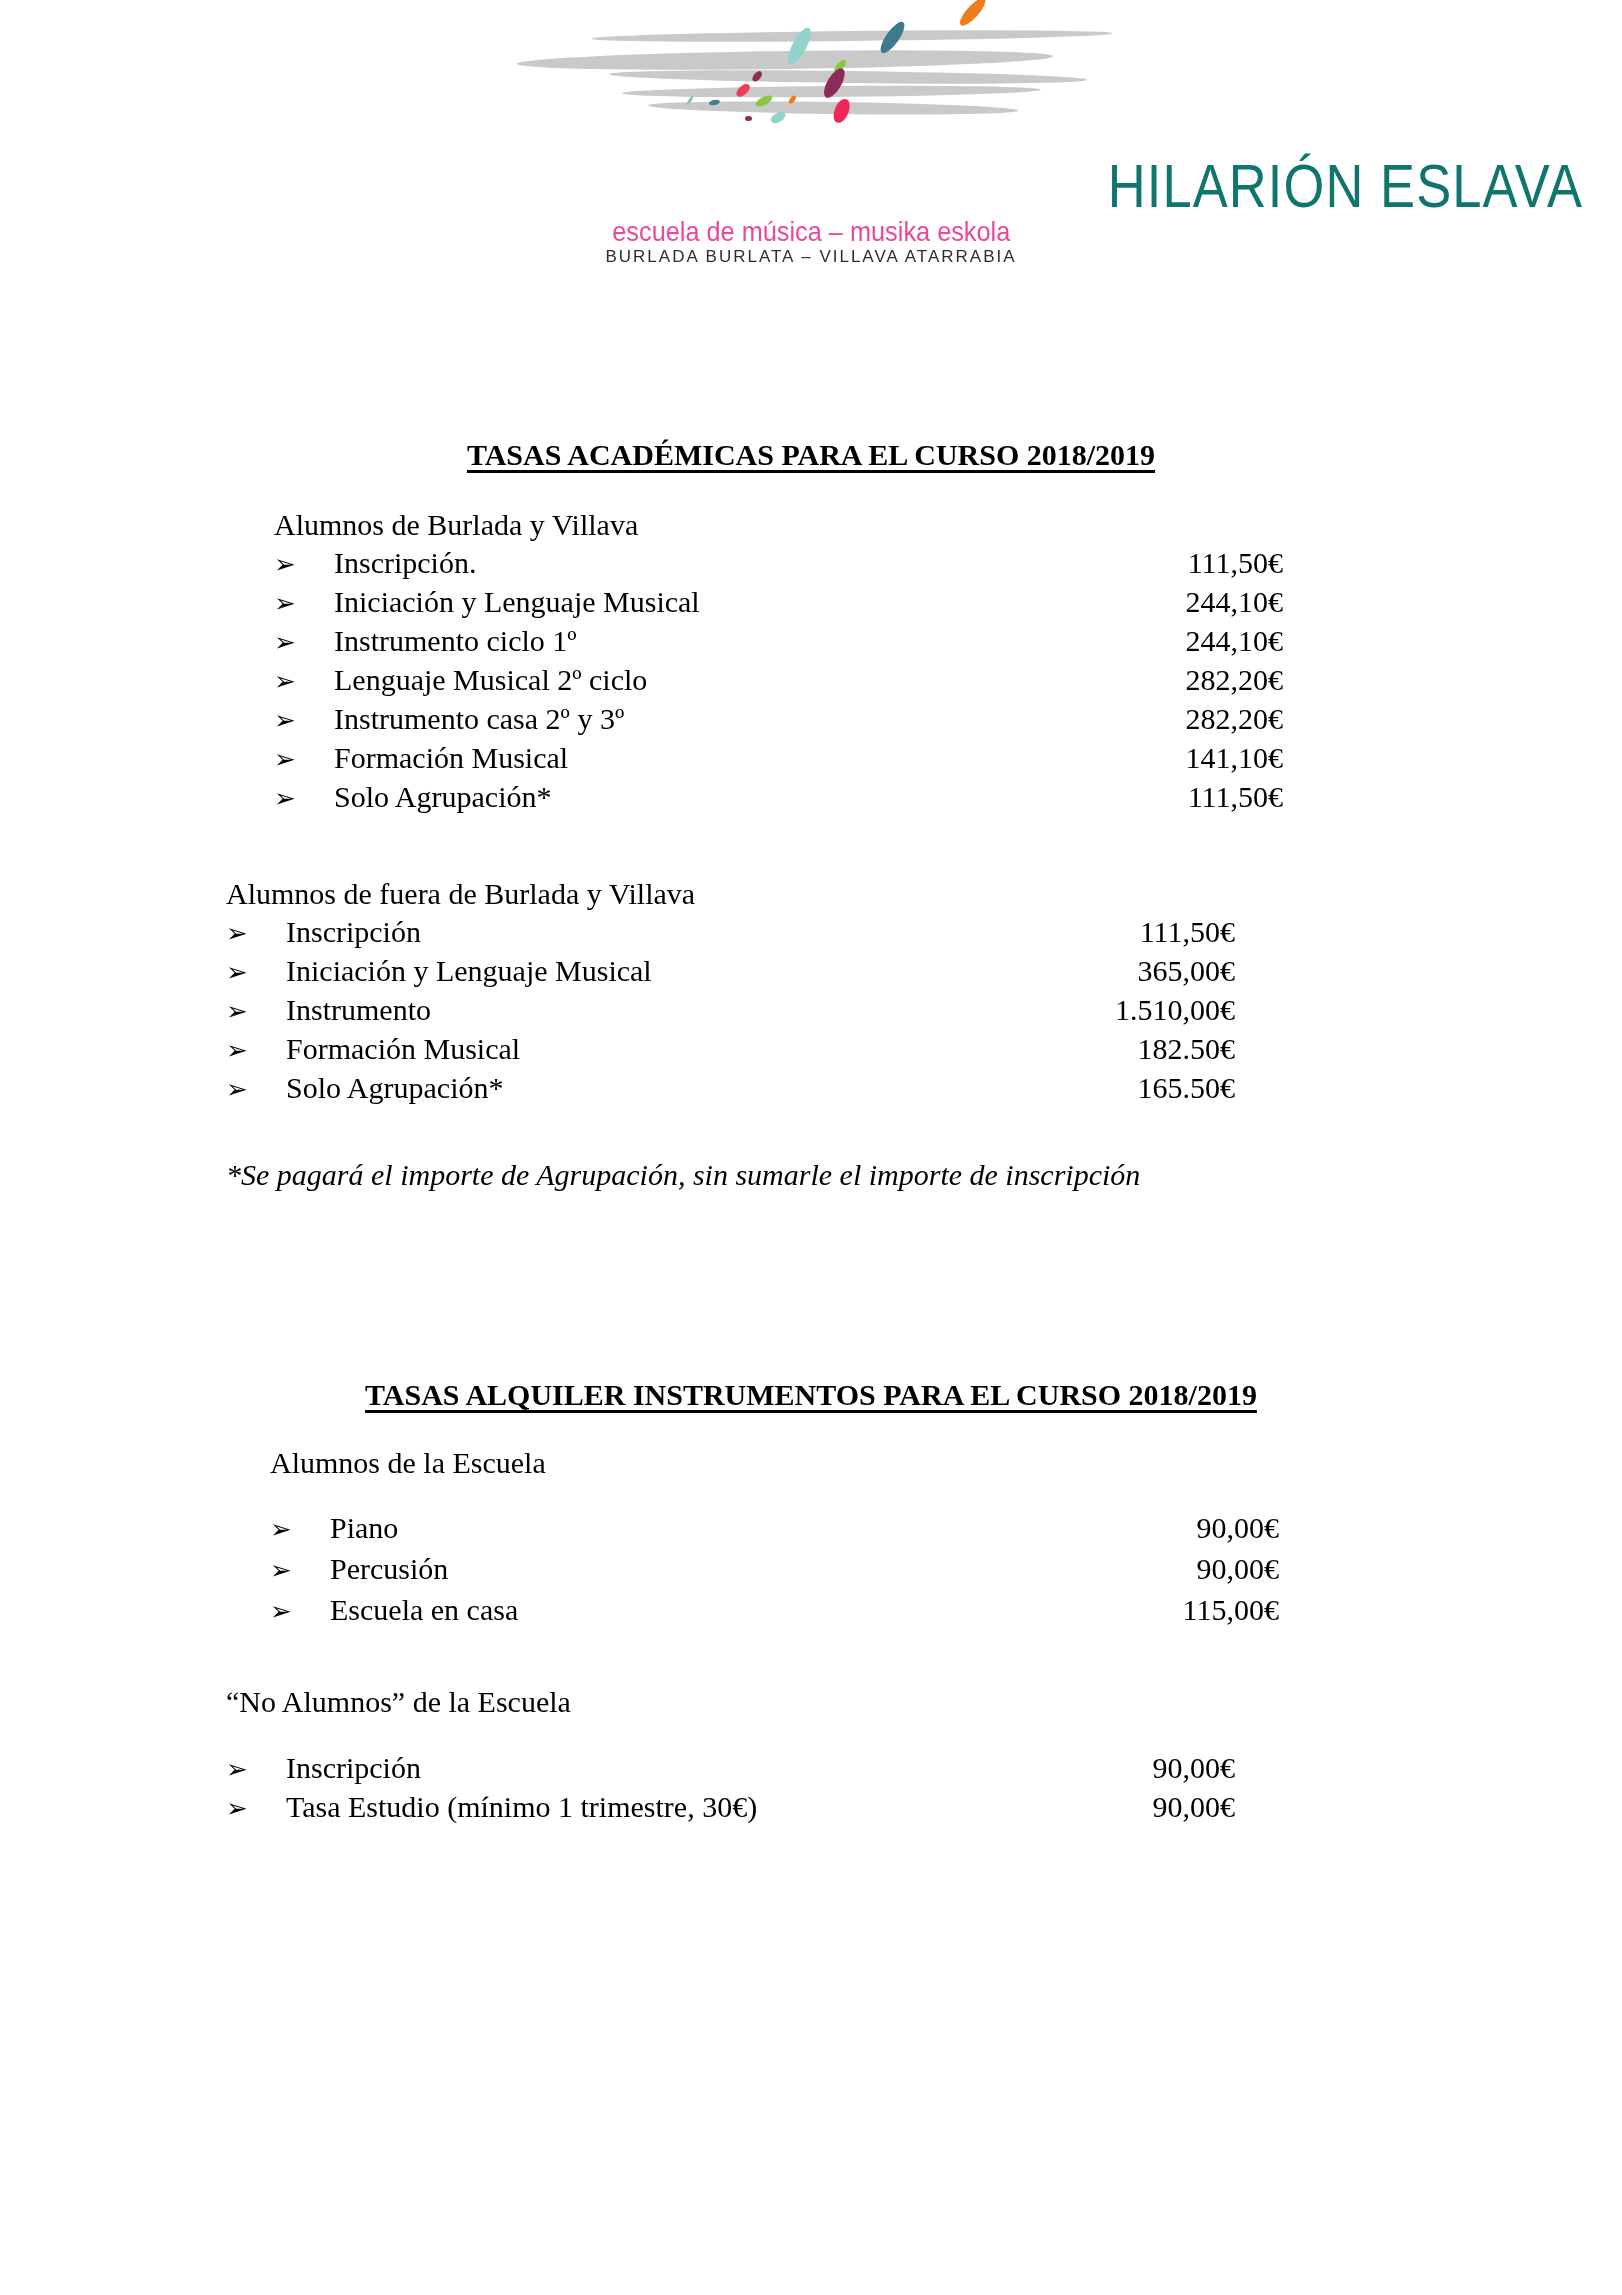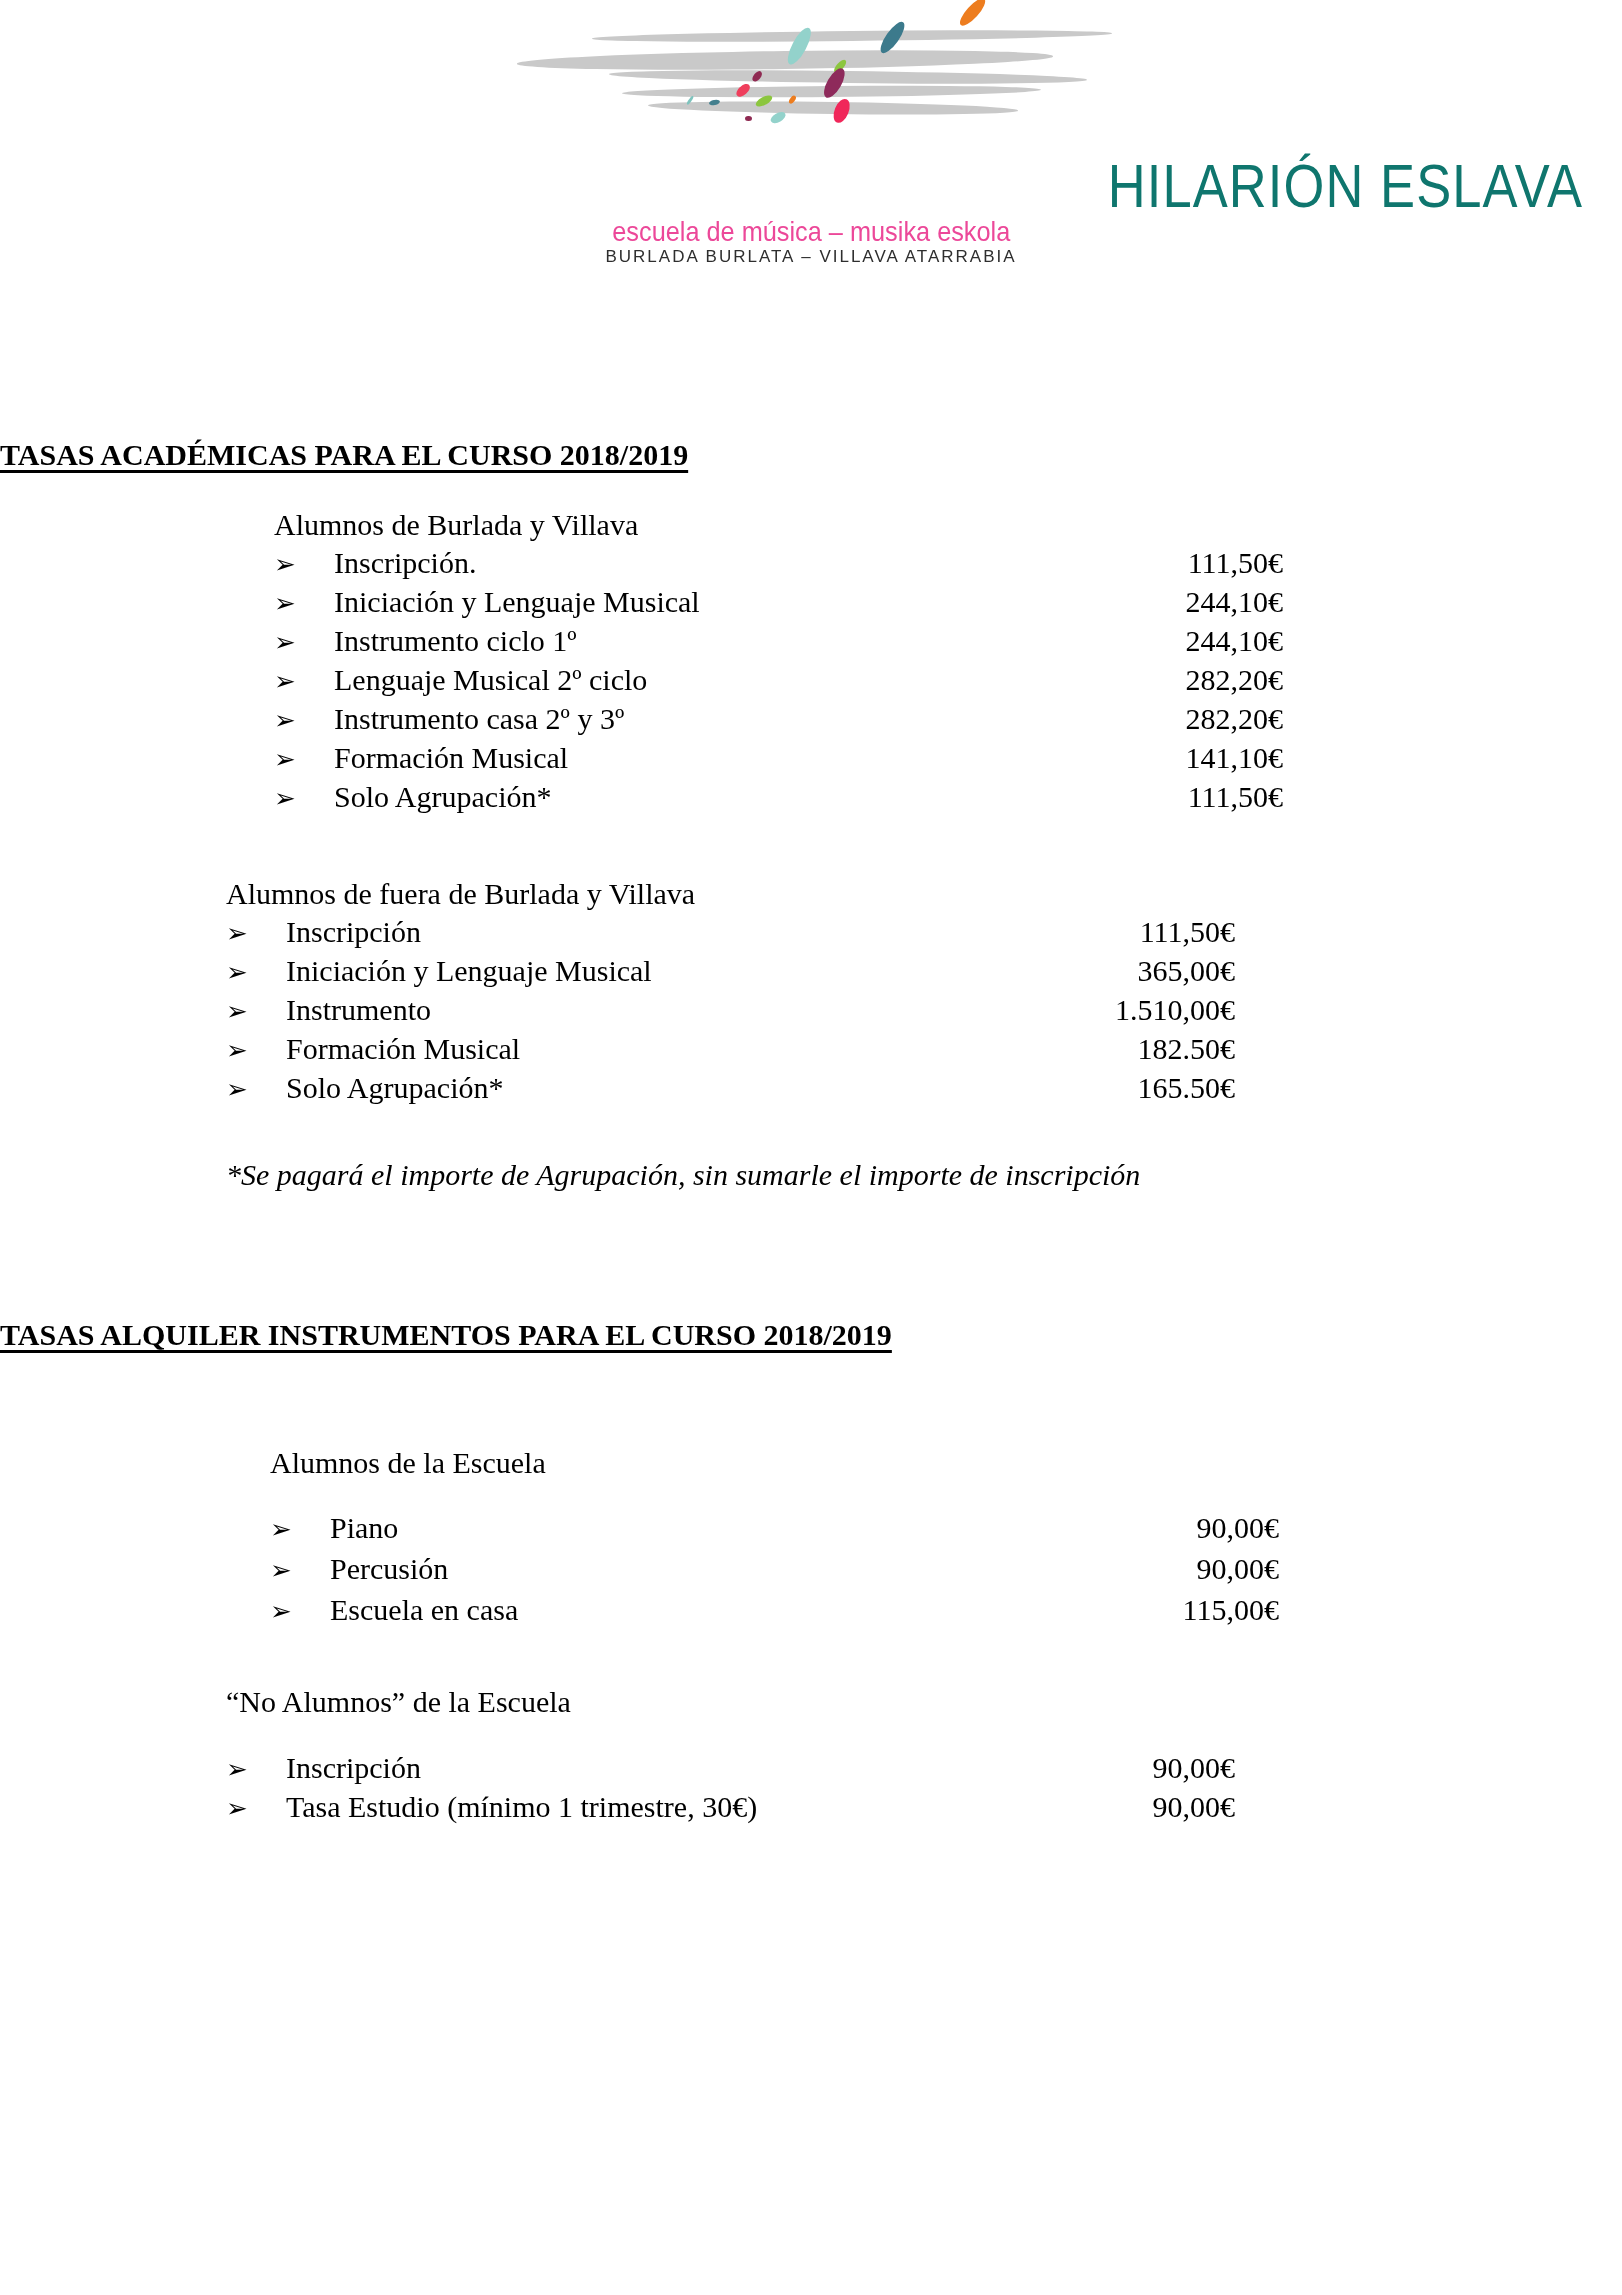--- a/index.html
+++ b/index.html
@@ -32,21 +32,21 @@
   .logo-sub .squeeze{display:inline-block;transform:scaleX(.92);transform-origin:center;white-space:nowrap;}
   .logo-loc{
     position:absolute;left:0;right:0;top:246px;
     text-align:center;line-height:21px;
     font-family:"Liberation Sans","DejaVu Sans",sans-serif;
     font-size:17px;font-weight:300;letter-spacing:2px;color:#2e2e2e;
   }
   
   .heading{
     position:absolute;left:0;right:0;
-    line-height:38px;
+    text-align:center;line-height:38px;
     font-size:30px;font-weight:bold;
     text-decoration:underline;
     text-decoration-thickness:2.6px;
     text-underline-offset:5.2px;
   }
   .group{position:absolute;left:226px;width:1009px;}
   .group-title{line-height:38px;font-size:30px;}
   .rows{line-height:38px;}
   .rows.lh59{line-height:39px;}
   .row{display:flex;align-items:baseline;font-size:30px;}
@@ -168,21 +168,21 @@
       <div class="row">
         <span class="bullet">➢</span>
         <span class="label">Solo Agrupación*</span>
         <span class="price">165.50€</span>
       </div>
     </div>
   </div>
 
   <div class="footnote" style="top:1156px;">*Se pagará el importe de Agrupación, sin sumarle el importe de inscripción</div>
 
-  <div class="heading" style="top:1316px;">TASAS ALQUILER INSTRUMENTOS PARA EL CURSO 2018/2019</div>
+  <div class="heading" style="top:1376px;">TASAS ALQUILER INSTRUMENTOS PARA EL CURSO 2018/2019</div>
 
   <div class="group" style="top:1444px;margin-left:44px;">
     <div class="group-title">Alumnos de la Escuela</div>
     <div class="rows lh59" style="margin-top:25.5px;">
       <div class="row">
         <span class="bullet">➢</span>
         <span class="label">Piano</span>
         <span class="price">90,00€</span>
       </div>
       <div class="row">

